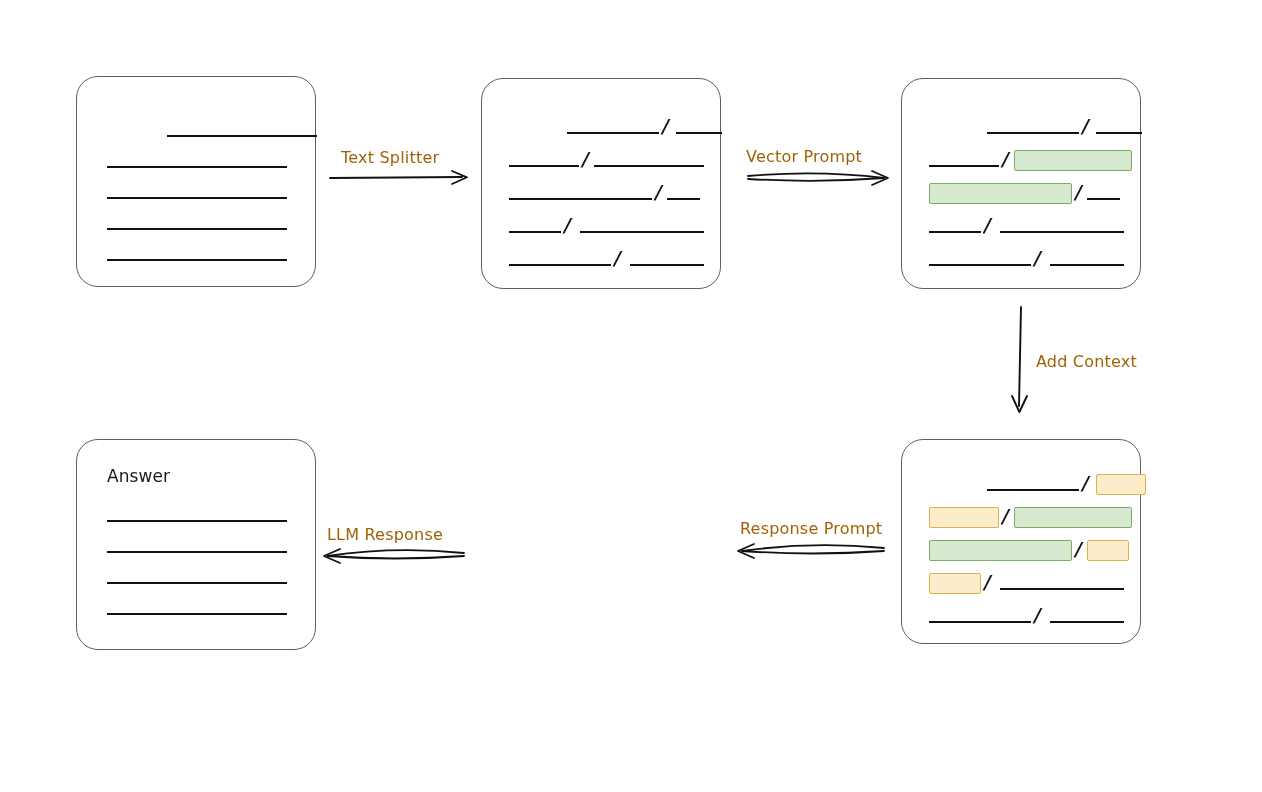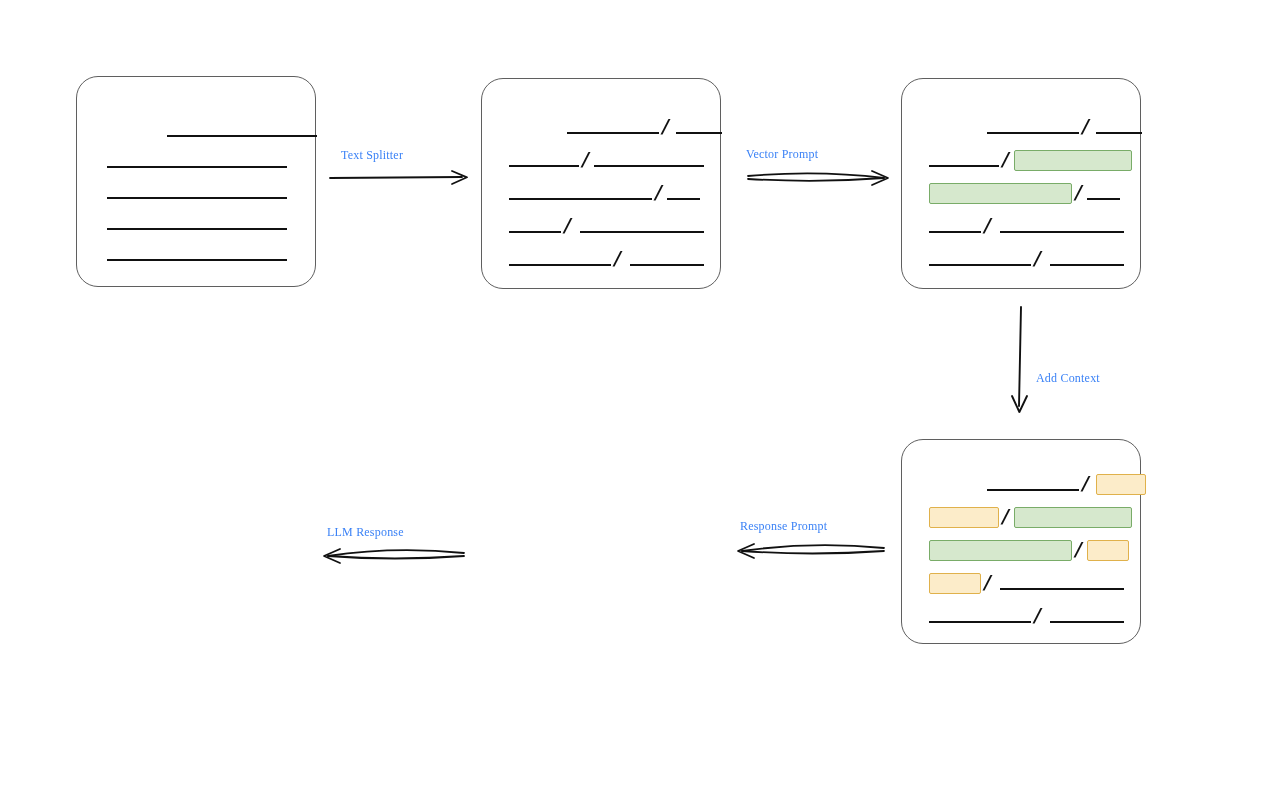--- a/index.html
+++ b/index.html
@@ -79,25 +79,24 @@
     position: absolute;
     font-size: 17px;
     color: #1a1a1a;
     letter-spacing: .1px;
     white-space: nowrap;
   }
 
   
   .arrow-label {
     position: absolute;
-    font-size: 12px;
-    color: #3b82f6;
+    font-size: 16px;
+    color: #a16207;
     white-space: nowrap;
     letter-spacing: .2px;
-    font-family: Liberation Serif, serif;
   }
 
   
   .footer {
     position: absolute;
     font-size: 16.5px;
     color: #111111;
     white-space: nowrap;
     letter-spacing: .2px;
   }
@@ -141,21 +140,21 @@
 
     <g>
       <path d="M464 553 Q394 546 328 556" stroke="#111" stroke-width="1.8" fill="none" stroke-linecap="round"></path>
       <path d="M464 556 Q394 561 328 556" stroke="#111" stroke-width="1.8" fill="none" stroke-linecap="round"></path>
       <path d="M340 549 L324 556 L340 563" stroke="#111" stroke-width="1.8" fill="none" stroke-linejoin="round" stroke-linecap="round"></path>
     </g>
   </svg>
 
   <div class="arrow-label" style="left:341px; top:148px;">Text Splitter</div>
   <div class="arrow-label" style="left:746px; top:147px;">Vector Prompt</div>
-  <div class="arrow-label" style="left:1036px; top:352px;margin-top:19px;">Add Context</div>
+  <div class="arrow-label" style="left:1036px; top:352px;">Add Context</div>
   <div class="arrow-label" style="left:740px; top:519px;">Response Prompt</div>
   <div class="arrow-label" style="left:327px; top:525px;">LLM Response</div>
 
   <div class="card" style="left:76px; top:76px; width:240px; height:211px;">
     <div class="rows">
         <div class="row" style="left: 30px; top: 45px;">
           <span class="gap" style="width: 60px;"></span>
           <span class="seg" style="width: 150px;"></span>
         </div>
         <div class="row" style="left: 30px; top: 76px;">
@@ -275,15 +274,32 @@
         <div class="row" style="left: 27px; top: 168px;">
           <span class="seg" style="width: 102px;"></span>
           <span class="slash">/</span>
           <span class="gap" style="width: 6px;"></span>
           <span class="seg" style="width: 74px;"></span>
         </div>
       </div>
   </div>
 
 
+  <div class="card" style="left:76px; top:439px; width:240px; height:211px;">
+    <div class="card-title" style="left:30px; top:26px;">Answer</div>
+    <div class="rows">
+        <div class="row" style="left: 30px; top: 67px;">
+          <span class="seg" style="width: 180px;"></span>
+        </div>
+        <div class="row" style="left: 30px; top: 98px;">
+          <span class="seg" style="width: 180px;"></span>
+        </div>
+        <div class="row" style="left: 30px; top: 129px;">
+          <span class="seg" style="width: 180px;"></span>
+        </div>
+        <div class="row" style="left: 30px; top: 160px;">
+          <span class="seg" style="width: 180px;"></span>
+        </div>
+      </div>
+  </div>
 
 
 </div>
 
 </body></html>

